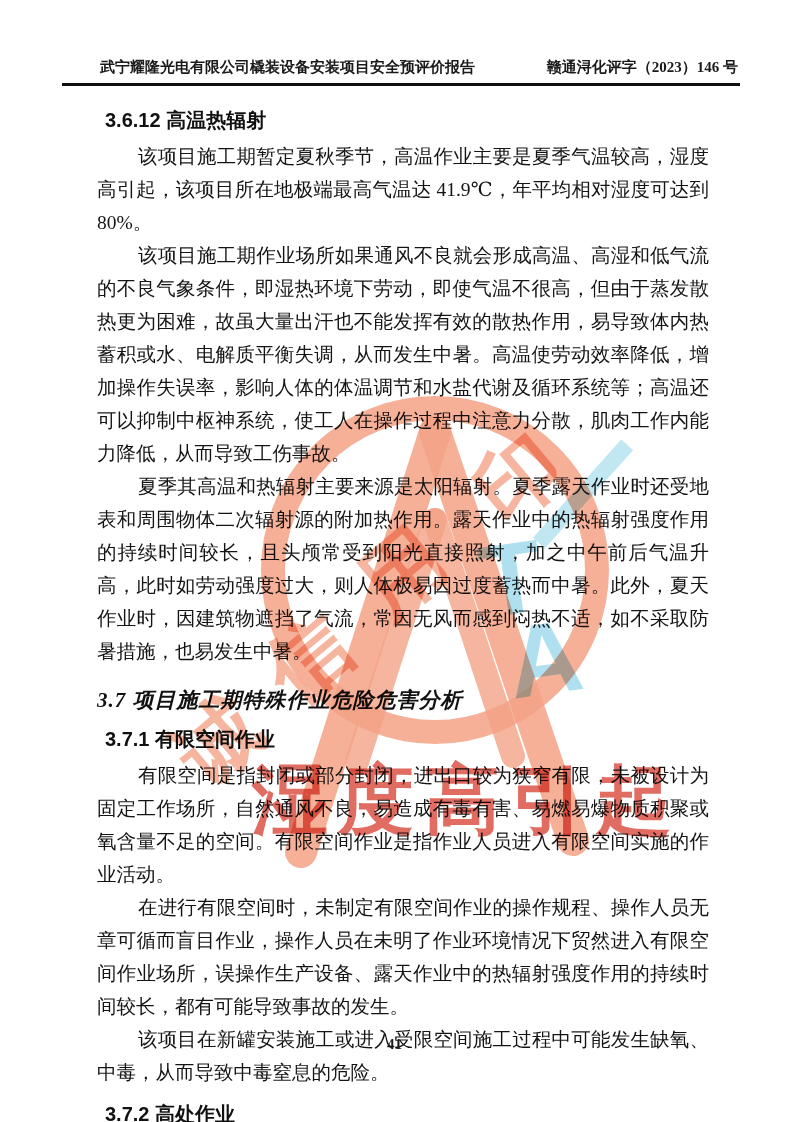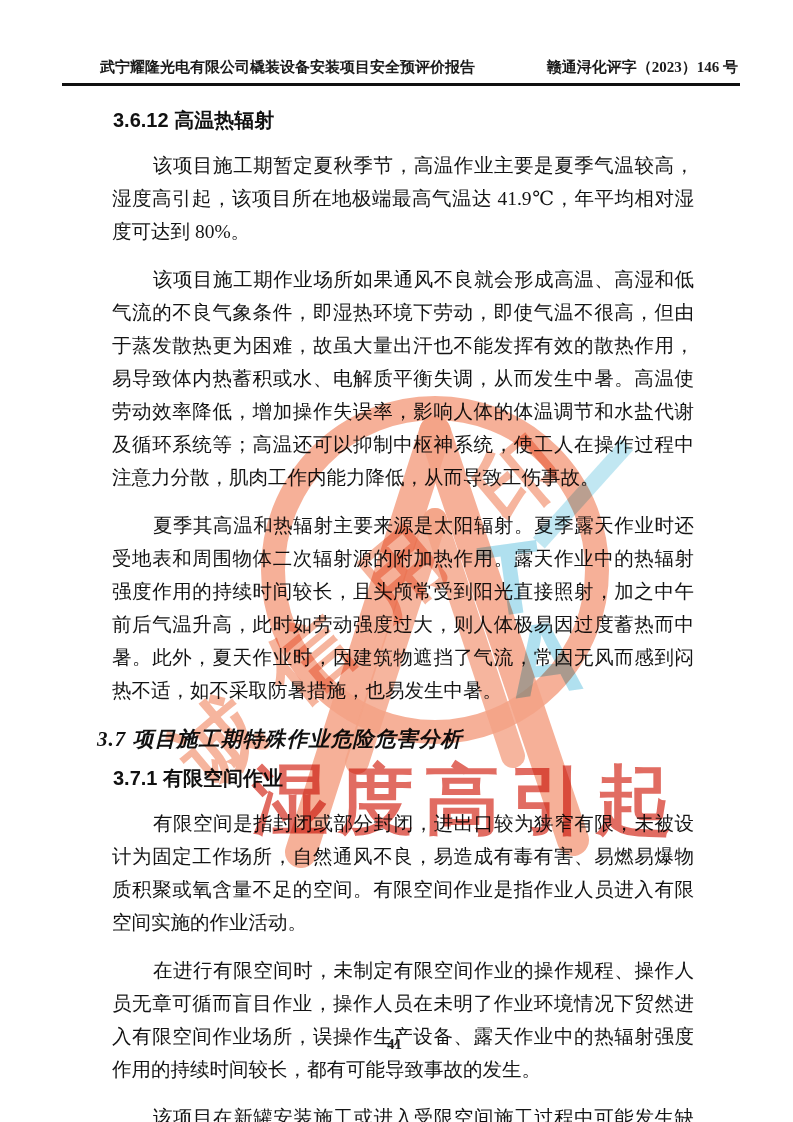--- a/index.html
+++ b/index.html
@@ -21,36 +21,36 @@
     font-size:15px; font-weight:bold;
   }
   .header-band .hleft{padding-left:38px;}
   .header-band .hright{padding-right:2px;}
   .body-flow{
     position:absolute;
     left:97px; top:95px; width:612px;
   }
   .h3{
     font-size:20px; font-weight:bold;
-    margin:12px 0 6px 16px;
+    margin:12px 0 6px 8px;
     font-family:"Liberation Sans","DejaVu Sans",sans-serif;
     color:#111;
   }
   .h2{
     font-size:21px; font-weight:bold; font-style:italic;
     margin:18px 0 4px 0;
     letter-spacing:1px;
     color:#111;
   }
   .para{
     font-size:19.5px;
     line-height:33px;
     text-align:justify;
     text-indent:2.1em;
-    margin:15px;
+    margin:0;
     color:#141414;
   }
   .footer-page{
     position:absolute;
     left:0; right:4px; top:1036px;
     text-align:center;
     font-size:15px; font-weight:bold;
   }
   
   .wm{position:absolute; pointer-events:none; mix-blend-mode:multiply;}

